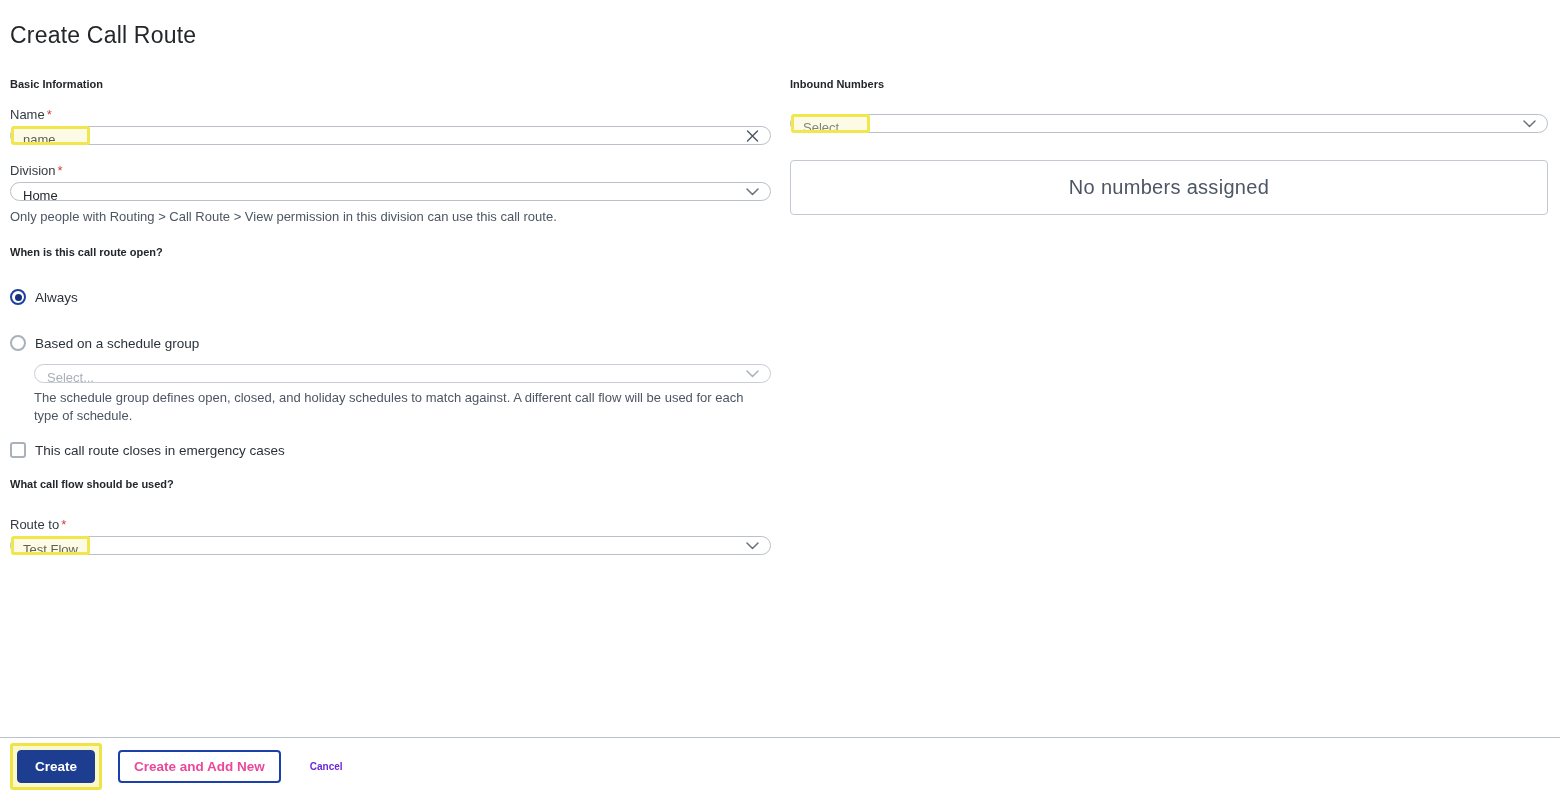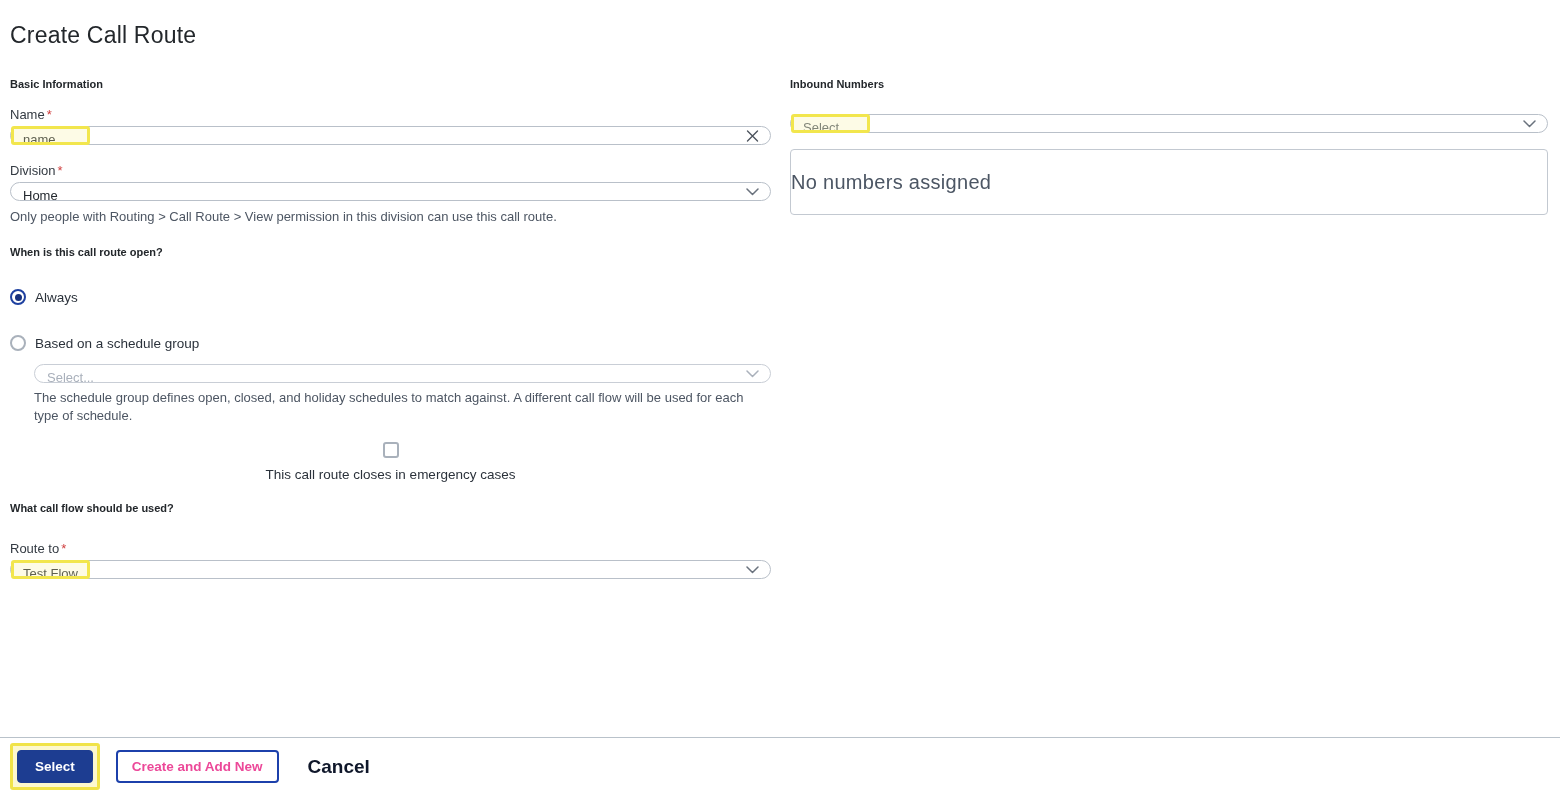--- a/index.html
+++ b/index.html
@@ -96,21 +96,21 @@
 
   .choice-row {
     display: flex;
     align-items: center;
     gap: 9px;
     margin-top: 30px;
     font-size: 13.5px;
     color: #2b323b;
   }
   .choice-row.first { margin-top: 31px; }
-  .choice-row.checkbox-row { margin-top: 17px; flex-direction: column; }
+  .choice-row.checkbox-row { margin-top: 17px; }
 
   .radio {
     width: 16px; height: 16px;
     border-radius: 50%;
     border: 2px solid #a9b1bb;
     background: #fff;
     flex: 0 0 auto;
     display: flex; align-items: center; justify-content: center;
     cursor: pointer;
   }
@@ -120,26 +120,27 @@
   .checkbox {
     width: 16px; height: 16px;
     border-radius: 3px;
     border: 2px solid #a9b1bb;
     background: #fff;
     flex: 0 0 auto;
     cursor: pointer;
   }
 
   .empty-box {
-    margin-top: 16px;
-    height: 66px;
+    margin-top: 27px;
+    height: 55px;
     border: 1px solid #c3c9d1;
     border-radius: 4px;
     display: flex;
     align-items: center;
+    justify-content: center;
     font-size: 20px;
     color: #4c5664;
     letter-spacing: 0.3px;
   }
   .right-col .selectbox { margin-top: 24px; }
 
   .footer {
     position: absolute;
     left: 0; right: 0;
     top: 737px;
@@ -175,22 +176,22 @@
     border: 2px solid #1c40ab;
     border-radius: 4px;
     font-family: "Liberation Sans", sans-serif;
     font-size: 13.5px;
     font-weight: 700;
     padding: 7px 14px;
     cursor: pointer;
   }
   .link-cancel {
     margin-left: 29px;
-    color: #0f172a;
-    font-size: 19px;
+    color: #6d28d9;
+    font-size: 10px;
     font-weight: 700;
     text-decoration: none;
     cursor: pointer;
   }
 </style>
 </head>
 <body>
 
 <div class="page">
 
@@ -290,17 +291,17 @@
       <div class="empty-box">
         <span>No numbers assigned</span>
       </div>
 
     </div>
   </div>
 </div>
 
 <div class="footer">
   <span class="annotation-wrap">
-    <button class="btn-primary">Select</button>
+    <button class="btn-primary">Create</button>
   </span>
   <button class="btn-outline">Create and Add New</button>
   <a class="link-cancel">Cancel</a>
 </div>
 
 </body></html>

